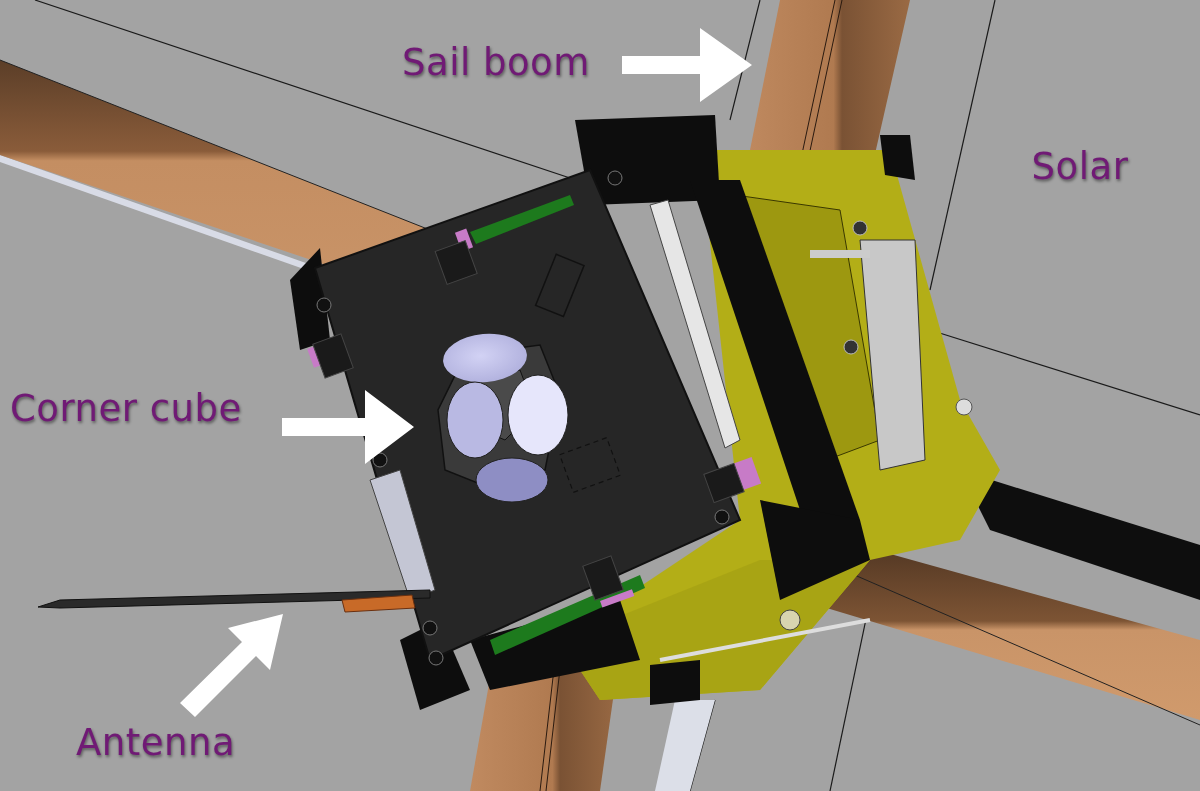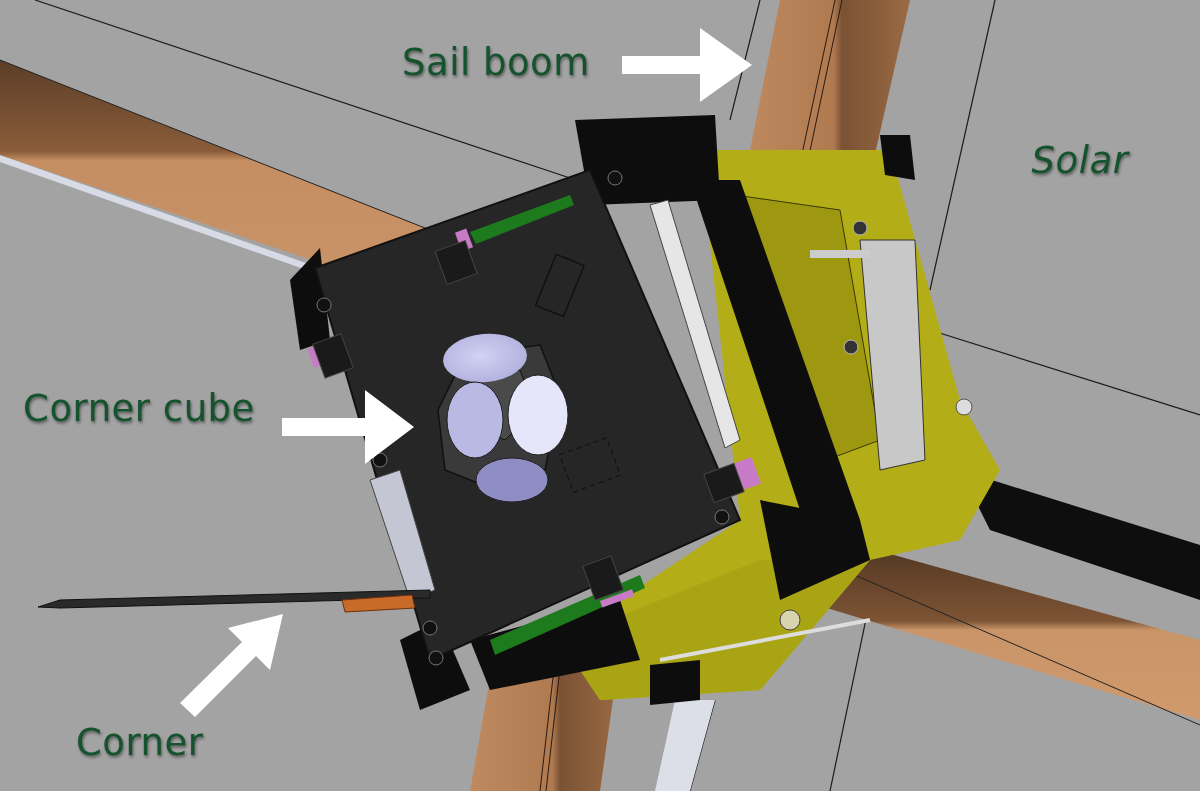--- a/index.html
+++ b/index.html
@@ -1,24 +1,24 @@
 <!DOCTYPE html>
 <html><head>
   <meta charset="utf-8">
   <style>
     html, body { margin: 0; padding: 0; }
     body { width: 1200px; height: 791px; overflow: hidden; background: #a2a2a2; font-family: "DejaVu Sans", sans-serif; }
     #stage { position: relative; width: 1200px; height: 791px; background: #a3a3a3; overflow: hidden; }
     #scene { position: absolute; left: 0; top: 0; }
     .label {
-      position: absolute; color: #14532d; font-family: "DejaVu Sans", sans-serif;
+      position: absolute; color: #701a75; font-family: "DejaVu Sans", sans-serif;
       font-size: 37px; line-height: 50px; letter-spacing: 0.5px;
       text-shadow: 1px 2px 3px rgba(0,0,0,0.45); white-space: nowrap;
     }
-    .label.right { text-align: center; }
+    .label.right { text-align: left; }
     .label.center { text-align: center; }
   </style>
 </head>
 <body>
 
 <div id="stage">
 
   <svg id="scene" width="1200" height="791" viewBox="0 0 1200 791">
     <defs>
       <linearGradient id="boomGradA" x1="0" y1="0" x2="0" y2="1">
@@ -161,23 +161,23 @@
       <polygon points="622,56 700,56 700,28 752,65 700,102 700,74 622,74"></polygon>
 
       <polygon points="282,418 365,418 365,390 414,427 365,464 365,436 282,436"></polygon>
 
       <polygon points="180,703 242,642 228,628 283,614 270,670 256,656 195,717"></polygon>
     </g>
   </svg>
 
   <div class="label" style="left:402px; top:38px;">Sail boom</div>
 
-  <div class="label center" style="left:1015px; top:136px; width:130px;font-style:italic;">
+  <div class="label center" style="left:1015px; top:142px; width:130px;">
     <div>Solar</div>
   </div>
 
   <div class="label right" style="left:10px; top:384px; width:258px;">
     <div>Corner cube</div>
   </div>
 
-  <div class="label" style="left:76px; top:718px;">Corner</div>
+  <div class="label" style="left:76px; top:718px;">Antenna</div>
 
 </div>
 
 </body></html>

